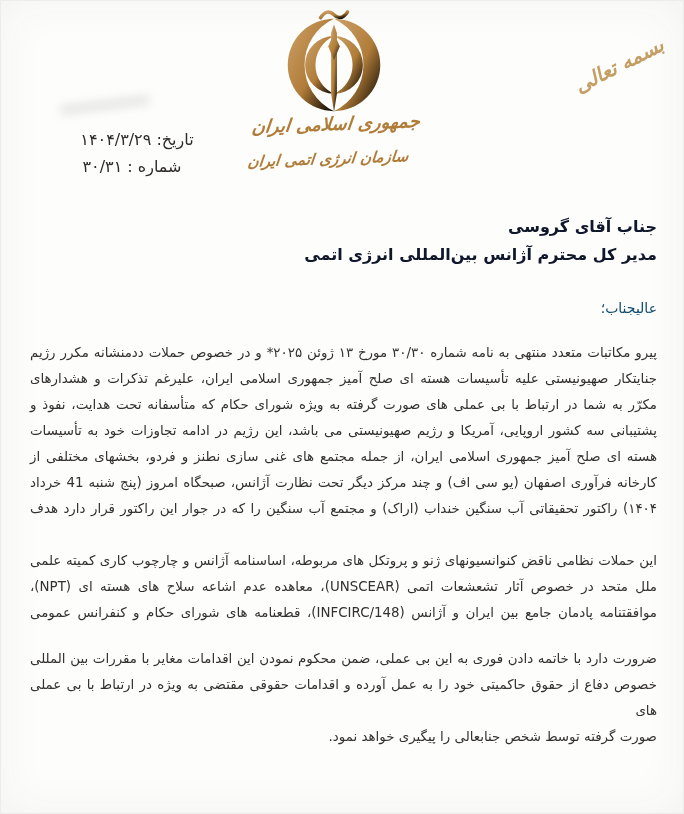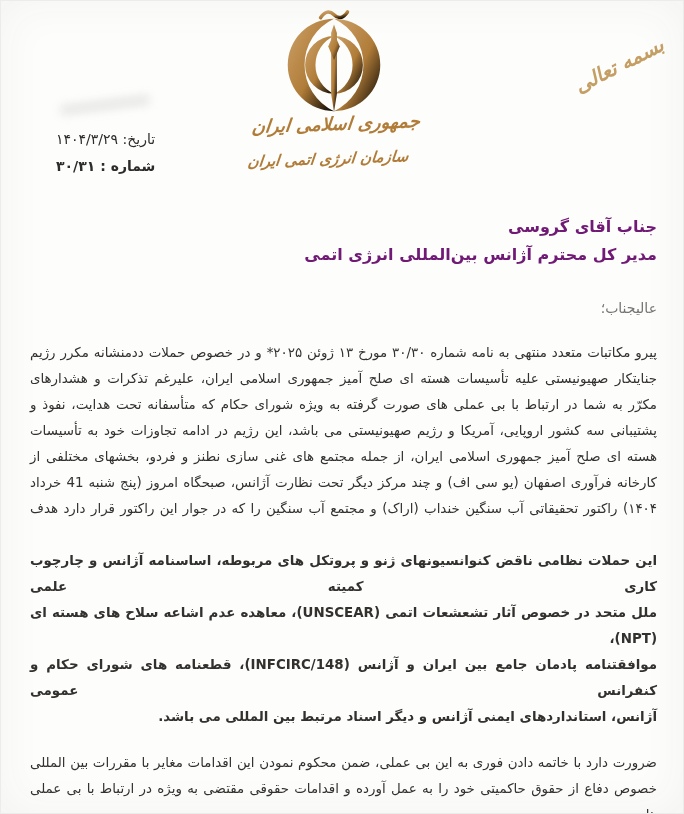--- a/index.html
+++ b/index.html
@@ -23,43 +23,43 @@
   }
   .emblem { position:absolute; left:283px; top:8px; width:100px; height:106px; }
   .org-line { position:absolute; text-align:center; direction:rtl;
     color:#b07c38; font-weight:bold; font-style:italic;
     transform:rotate(-2deg) skewX(-8deg); }
   .org1 { top:112px; left:233px; width:204px; font-size:18px; }
   .org2 { top:149px; left:225px; width:204px; font-size:15px; }
 
   .meta {
     position:absolute; top:125px; left:55px; width:162px;
-    direction:rtl; text-align:left;
-    font-size:14px; color:#2e2c2a; line-height:27px;
+    direction:rtl; text-align:center;
+    font-size:16px; color:#2e2c2a; line-height:27px;
   }
-  .meta .num { padding-right:10px;font-weight:bold; }
+  .meta .num { padding-right:10px; }
 
   
   .smudge {
     position:absolute; top:98px; left:58px; width:92px; height:12px;
     background:rgba(120,118,112,.14); filter:blur(4px);
     transform:rotate(-7deg); border-radius:6px;
   }
 
   
   .content { position:absolute; top:212px; left:29px; right:26px; direction:rtl; }
   .recipient-name, .recipient-title {
     font-weight:700; font-size:16px; line-height:28px;
-    color:#701a75; text-align:right;
+    color:#0f172a; text-align:right;
   }
-  .salutation { margin-top:26px; font-size:14px; line-height:26px; color:#737373; text-align:right; }
+  .salutation { margin-top:26px; font-size:14px; line-height:26px; color:#0c4a6e; text-align:right; }
 
   .para { }
   .para.p1 { margin-top:19px; }
-  .para.p2 { margin-top:26px;font-weight:bold; }
+  .para.p2 { margin-top:26px; }
   .para.p3 { margin-top:20px; }
 
   .bline {
     font-size:13.4px; line-height:26px; color:#33312e;
     text-align:justify; text-align-last:justify;
   }
   .bline.end { text-align-last:right; }
 </style>
 </head>
 <body>
@@ -115,21 +115,20 @@
       <div class="bline">پشتیبانی سه کشور اروپایی، آمریکا و رژیم صهیونیستی می باشد، این رژیم در ادامه تجاوزات خود به تأسیسات</div>
       <div class="bline">هسته ای صلح آمیز جمهوری اسلامی ایران، از جمله مجتمع های غنی سازی نطنز و فردو، بخشهای مختلفی از</div>
       <div class="bline">کارخانه فرآوری اصفهان (یو سی اف) و چند مرکز دیگر تحت نظارت آژانس، صبحگاه امروز (پنج شنبه 41 خرداد</div>
       <div class="bline">۱۴۰۴) راکتور تحقیقاتی آب سنگین خنداب (اراک) و مجتمع آب سنگین را که در جوار این راکتور قرار دارد هدف</div>
     </div>
 
     <div class="para p2">
       <div class="bline">این حملات نظامی ناقض کنوانسیونهای ژنو و پروتکل های مربوطه، اساسنامه آژانس و چارچوب کاری کمیته علمی</div>
       <div class="bline">ملل متحد در خصوص آثار تشعشعات اتمی (UNSCEAR)، معاهده عدم اشاعه سلاح های هسته ای (NPT)،</div>
       <div class="bline">موافقتنامه پادمان جامع بین ایران و آژانس (INFCIRC/148)، قطعنامه های شورای حکام و کنفرانس عمومی</div>
-      <div class="bline end">آژانس، استانداردهای ایمنی آژانس و دیگر اسناد مرتبط بین المللی می باشد.</div>
     </div>
 
     <div class="para p3">
       <div class="bline">ضرورت دارد با خاتمه دادن فوری به این بی عملی، ضمن محکوم نمودن این اقدامات مغایر با مقررات بین المللی</div>
       <div class="bline">خصوص دفاع از حقوق حاکمیتی خود را به عمل آورده و اقدامات حقوقی مقتضی به ویژه در ارتباط با بی عملی های</div>
       <div class="bline end">صورت گرفته توسط شخص جنابعالی را پیگیری خواهد نمود.</div>
     </div>
   </div>
 
 </div>

